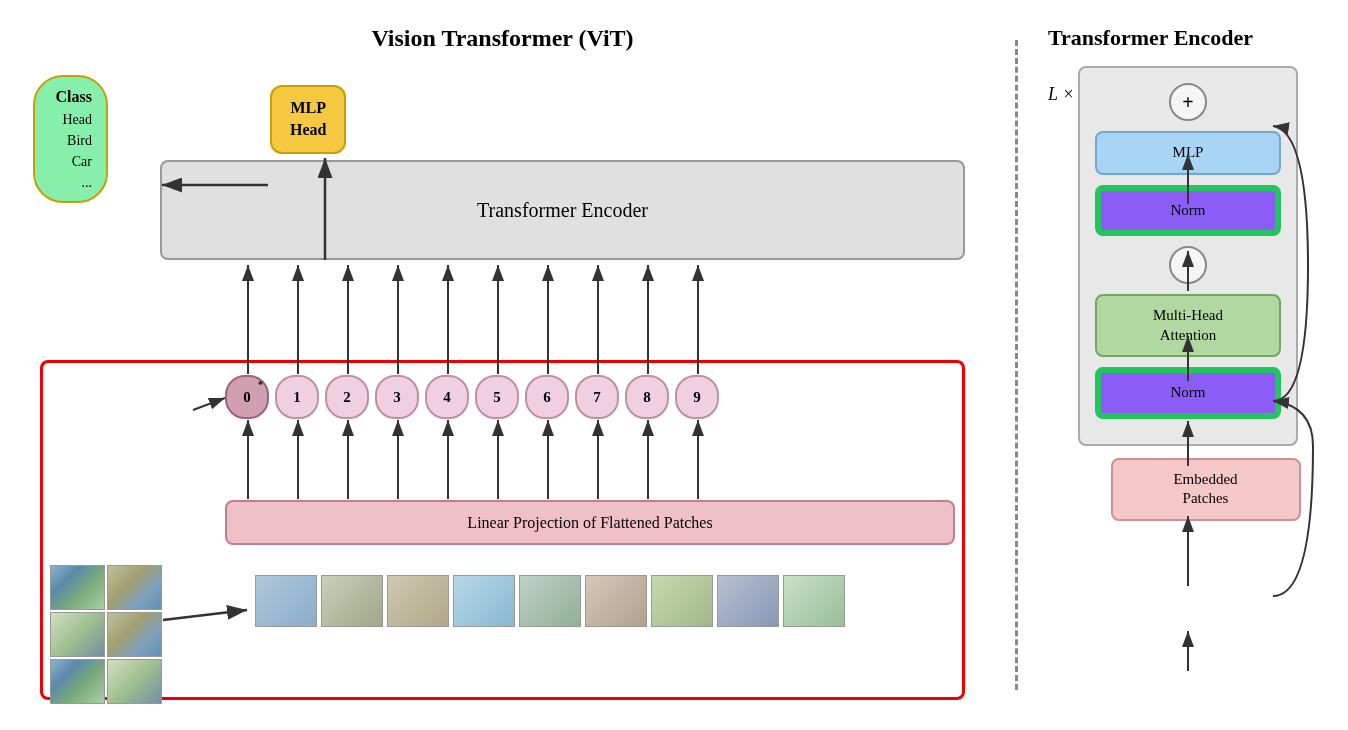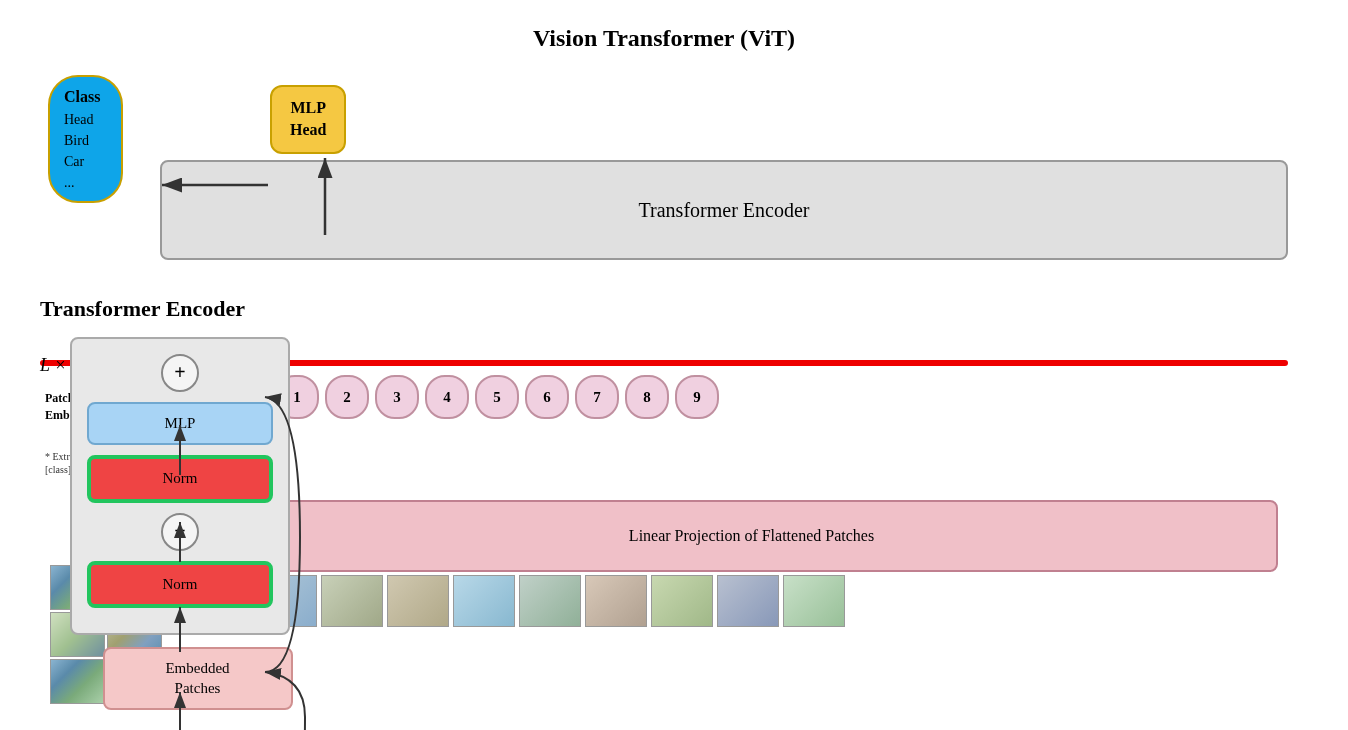--- a/index.html
+++ b/index.html
@@ -9,22 +9,21 @@
       width: 1348px;
       height: 730px;
       overflow: hidden;
       position: relative;
     }
     .main-container {
       display: flex;
       width: 100%;
       height: 100%;
       padding: 20px 30px;
-      gap: 8px;
-      flex-direction: column;
+      gap: 0;
     }
     
     .vit-section {
       flex: 1;
       position: relative;
       padding-right: 20px;
     }
     .vit-title {
       text-align: center;
       font-size: 24px;
@@ -49,26 +48,26 @@
       font-size: 22px;
       font-weight: bold;
       margin-bottom: 15px;
       margin-top: 5px;
     }
 
     
     .class-box {
       position: absolute;
       top: 55px;
-      left: 18px;
-      background: #0ea5e9;
+      left: 3px;
+      background: #86efac;
       border: 2.5px solid #c8a000;
       border-radius: 30px;
       padding: 8px 14px;
-      text-align: left;
+      text-align: right;
       font-size: 14px;
       line-height: 1.5;
       min-width: 75px;
     }
     .class-box .class-label {
       font-weight: bold;
       font-size: 16px;
     }
 
     
@@ -167,21 +166,21 @@
       background: #d0a0b0;
       border-color: #a06080;
     }
 
     
     .linear-proj-box {
       position: absolute;
       top: 480px;
       left: 195px;
       right: 40px;
-      height: 72px;
+      height: 45px;
       background: #f0c0c8;
       border: 2px solid #c08090;
       border-radius: 8px;
       display: flex;
       align-items: center;
       justify-content: center;
       font-size: 16px;
     }
 
     
@@ -241,21 +240,21 @@
     }
     .enc-block {
       border-radius: 8px;
       padding: 10px;
       text-align: center;
       font-size: 15px;
       margin-bottom: 10px;
       line-height: 1.3;
     }
     .enc-blue { background: #a8d4f5; border: 2px solid #70a8d0; }
-    .enc-yellow { background: #ef4444; border: 4px solid #22c55e; }
+    .enc-yellow { background: #8b5cf6; border: 6px solid #22c55e; }
     .enc-green { background: #b0d8a0; border: 2px solid #70a860; }
     .enc-pink { background: #f5c8c8; border: 2px solid #d09090; }
     .enc-circle {
       width: 38px; height: 38px;
       border-radius: 50%;
       border: 2px solid #888;
       background: #f5f5f5;
       display: flex; align-items: center; justify-content: center;
       font-size: 20px;
       font-weight: bold;
@@ -463,20 +462,23 @@
         </div>
 
         <div class="enc-block enc-yellow">
           <span>Norm</span>
         </div>
 
         <div class="enc-circle">
           <span>+</span>
         </div>
 
+        <div class="enc-block enc-green">
+          <span>Multi-Head<br>Attention</span>
+        </div>
 
         <div class="enc-block enc-yellow">
           <span>Norm</span>
         </div>
 
       </div>
 
       <div style="margin-top:12px; margin-left:15px;">
         <div class="enc-block enc-pink" style="width:190px;margin:0 auto;">
           <span>Embedded<br>Patches</span>

